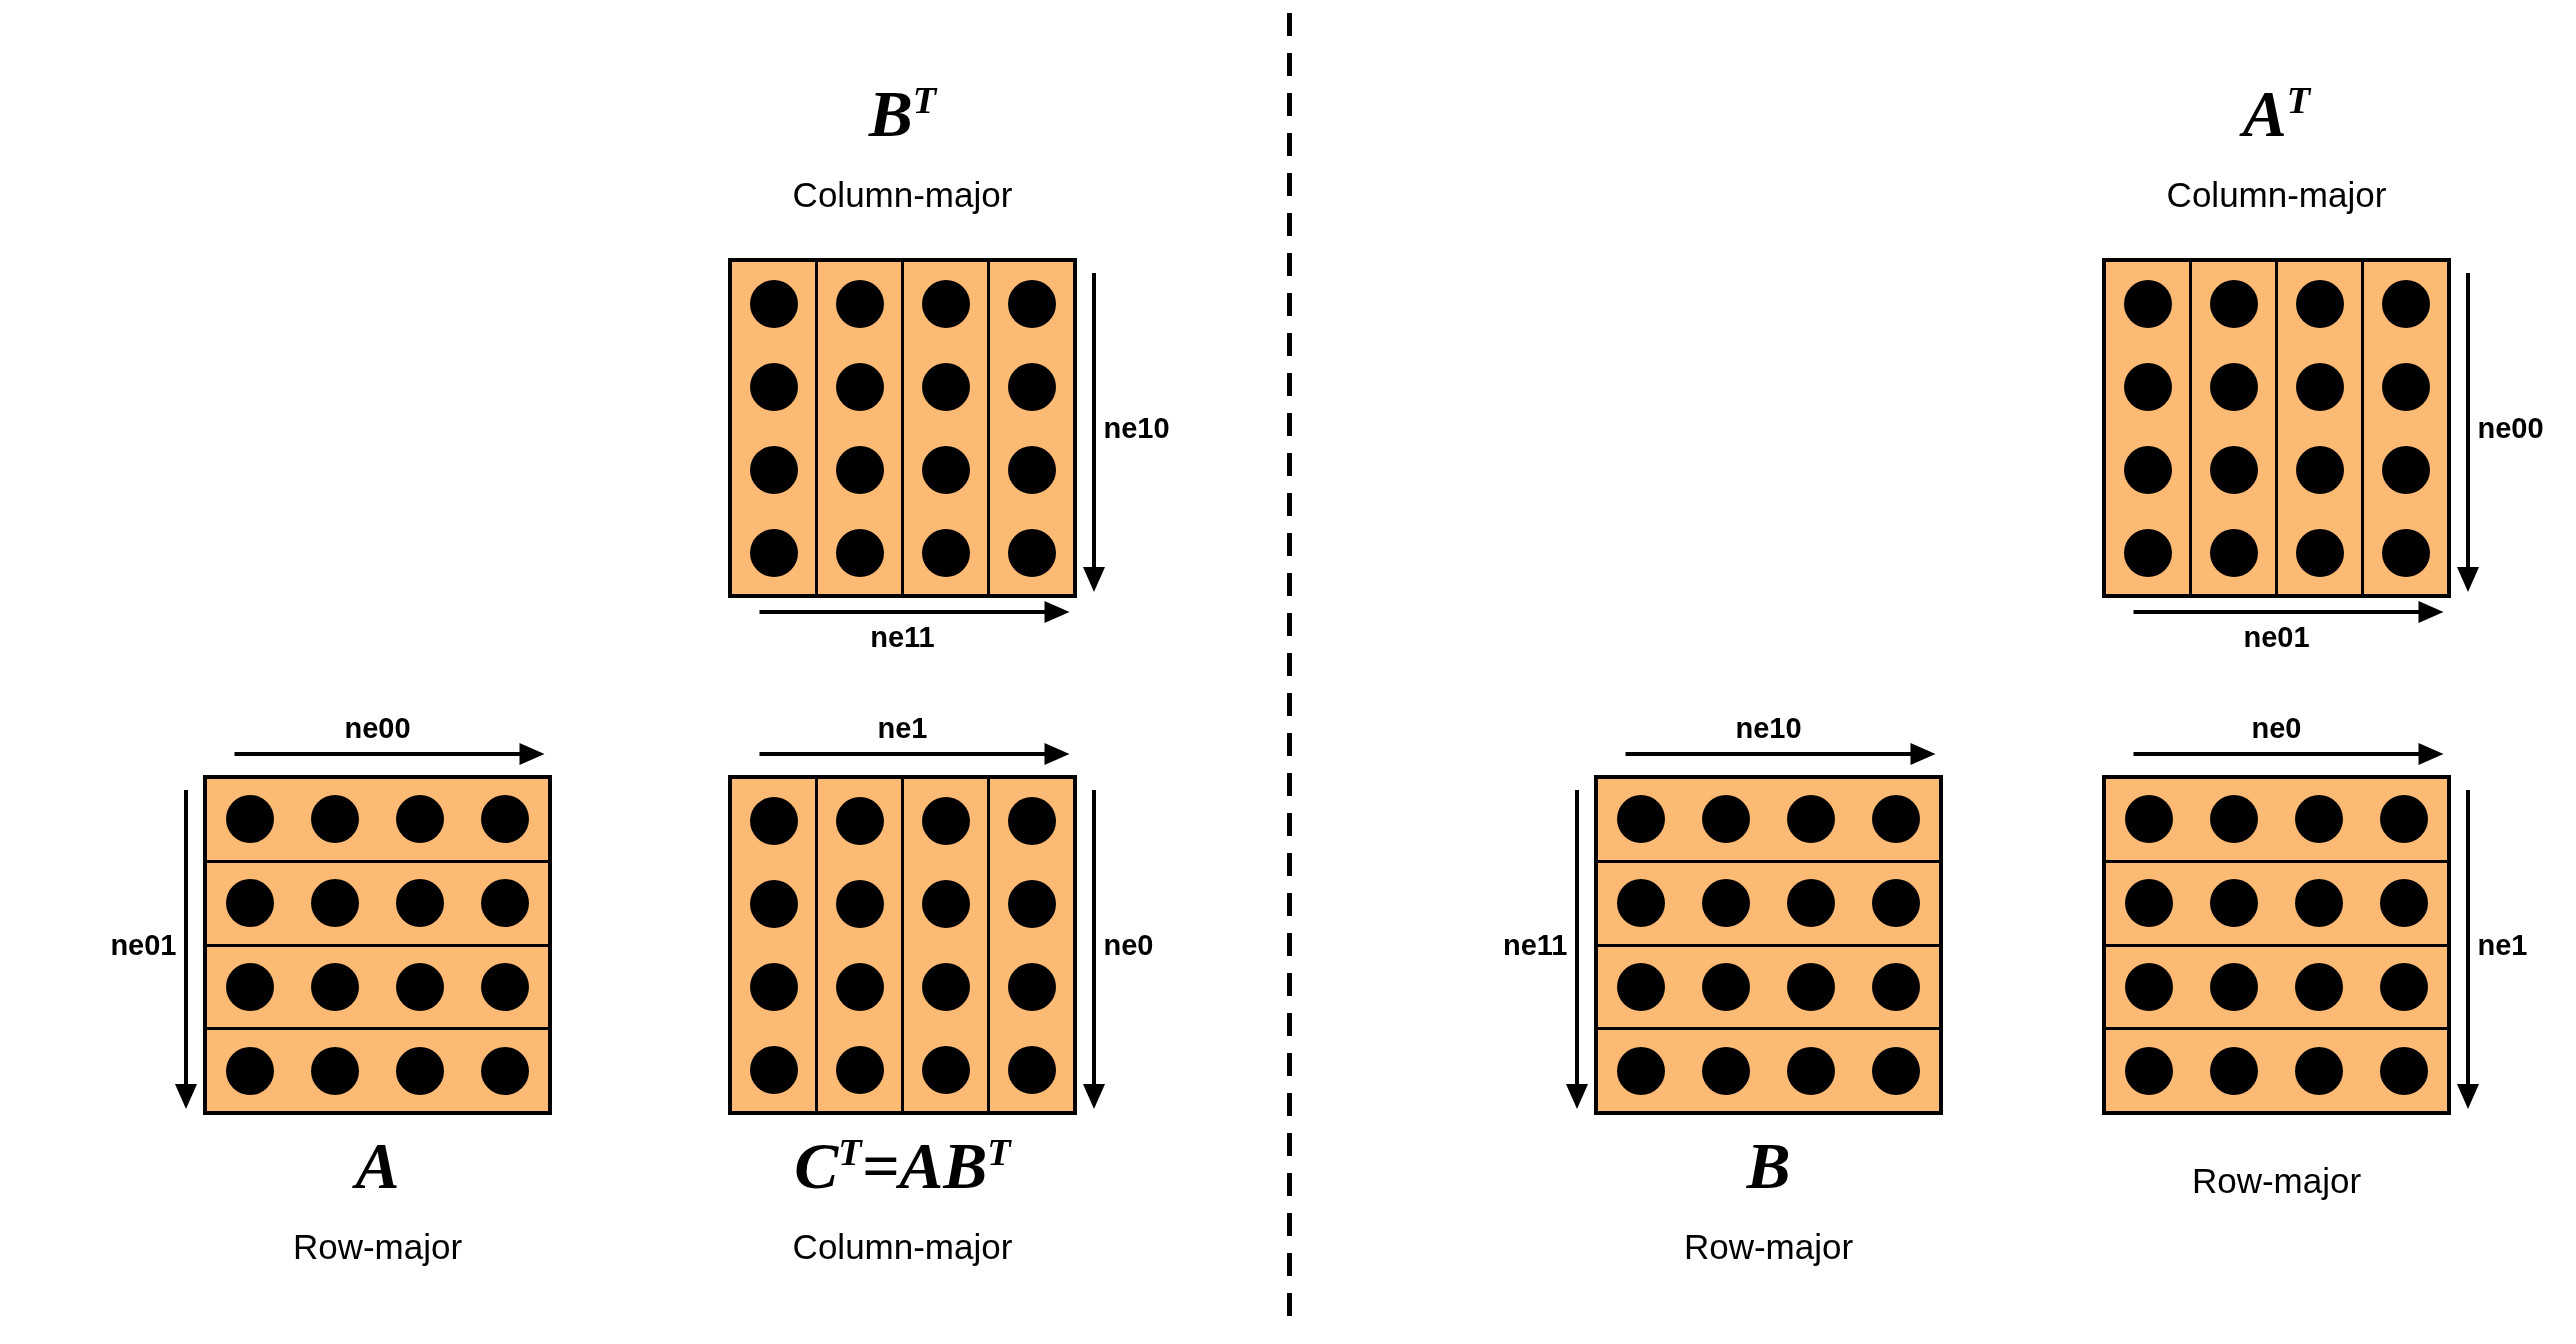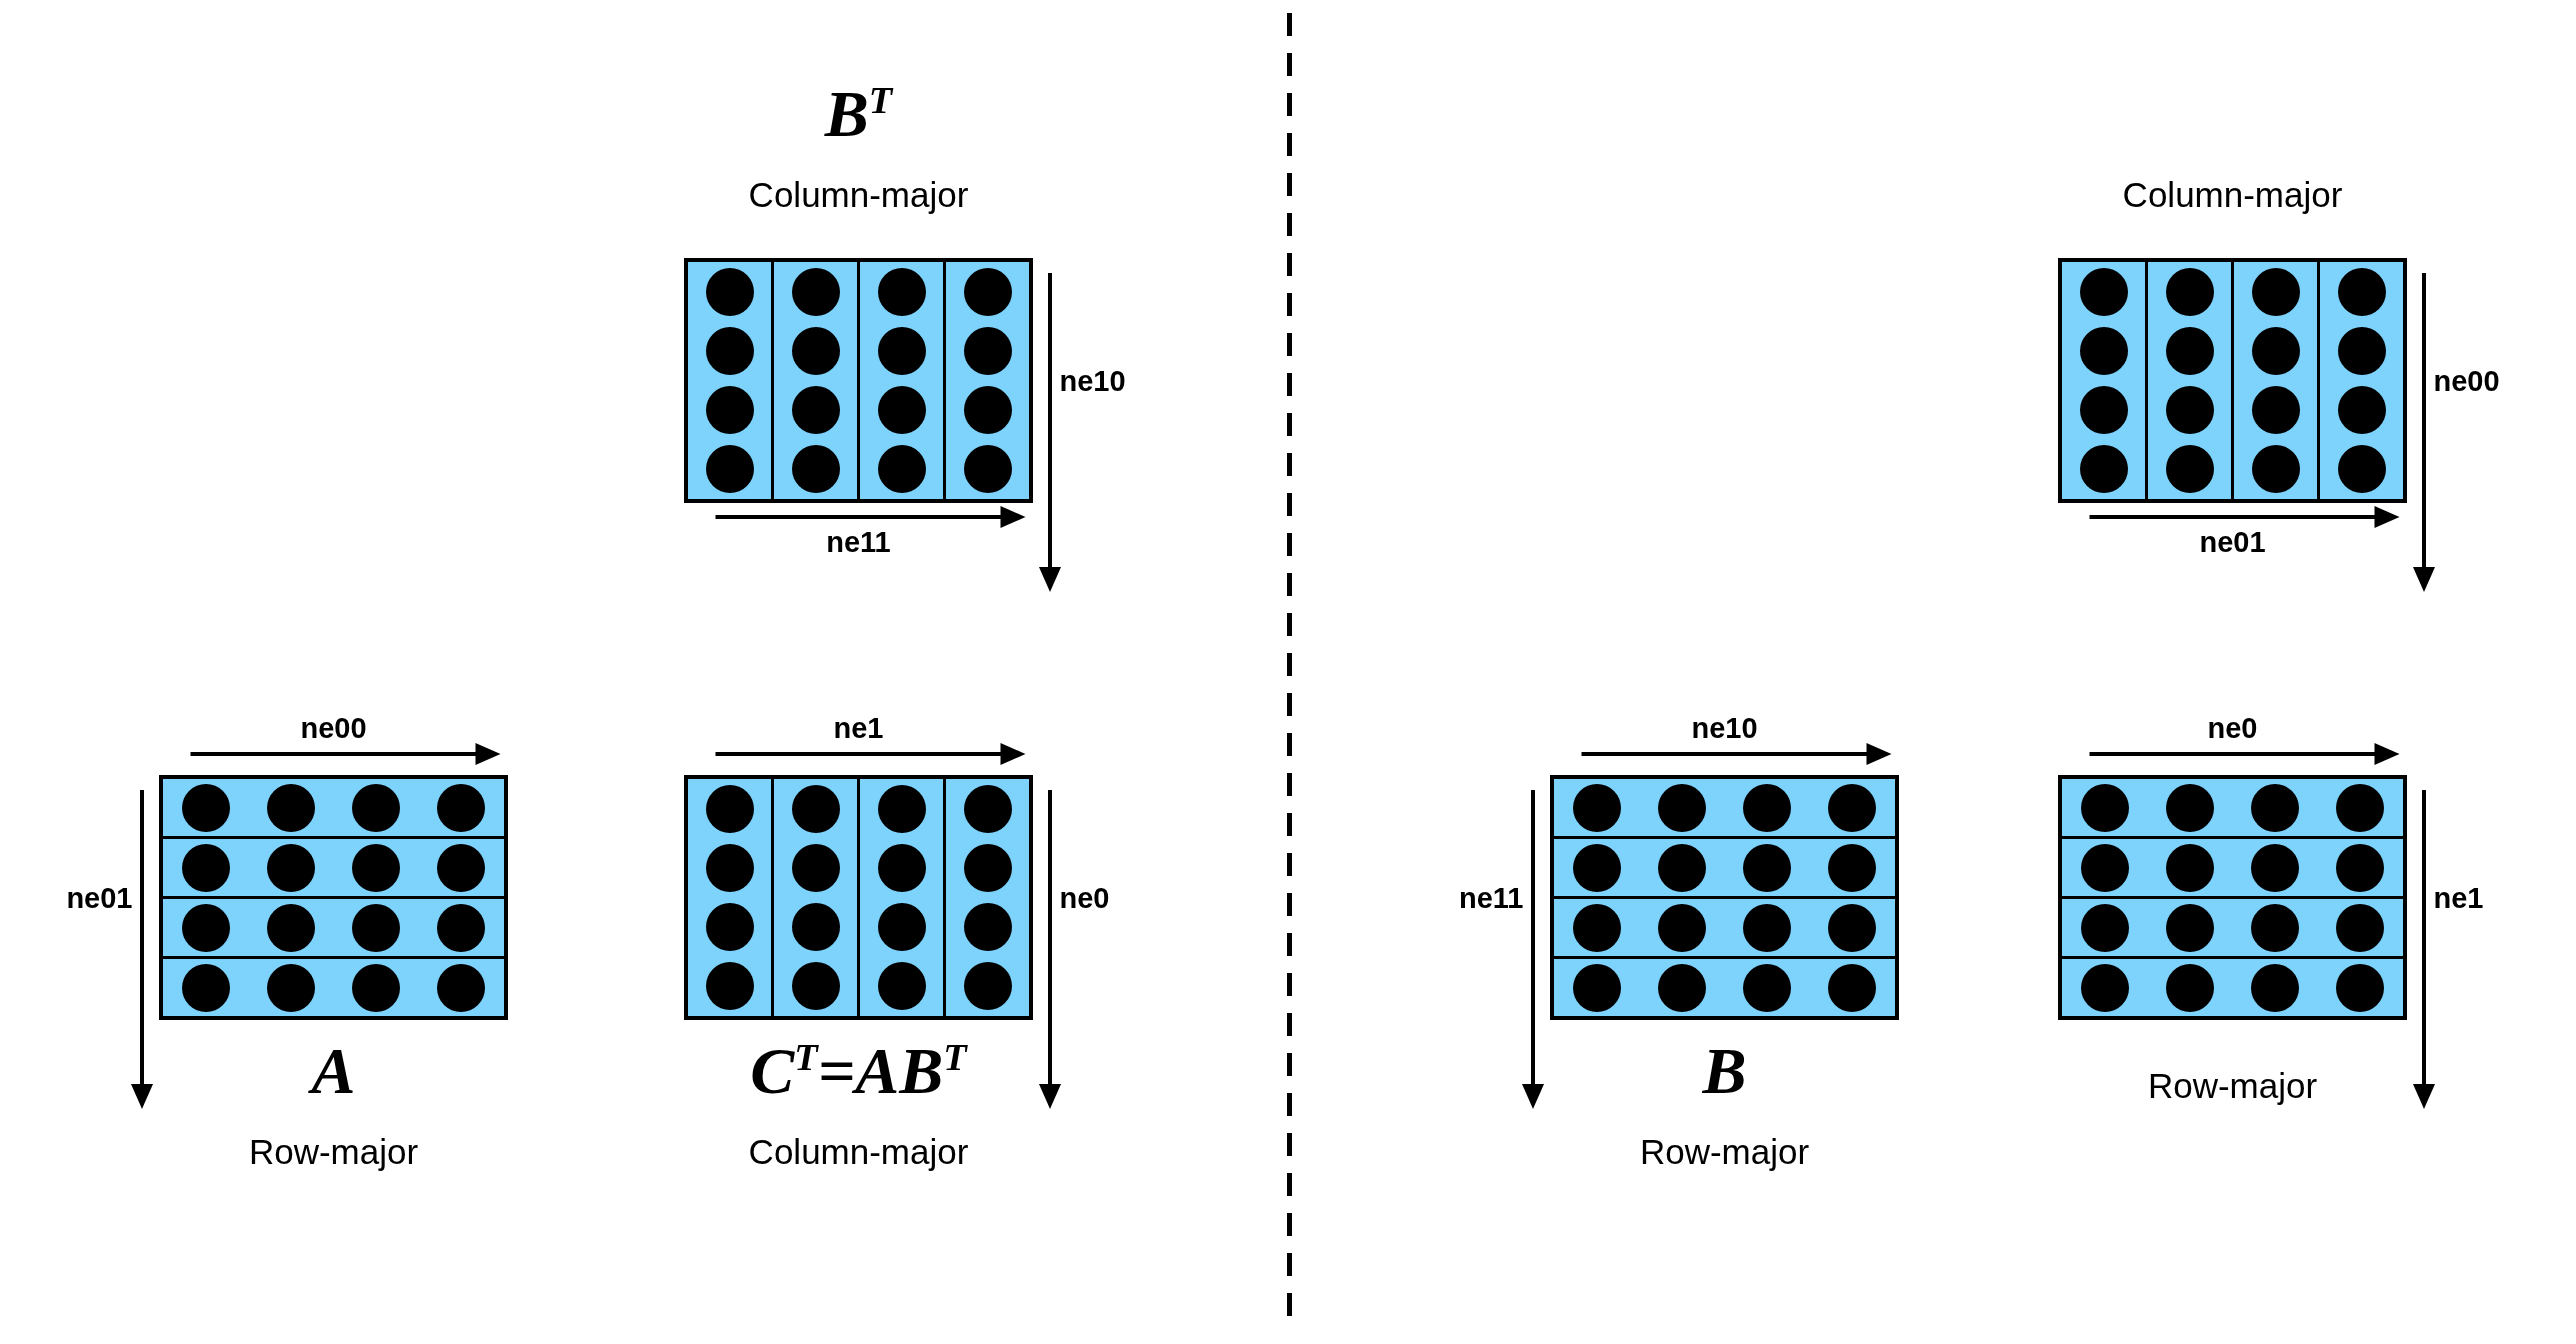--- a/index.html
+++ b/index.html
@@ -6,24 +6,25 @@
   .stage{
     position:relative;
     width:2576px;height:1344px;
     background:#fff;color:#000;
     overflow:hidden;
     font-family:"Liberation Sans",sans-serif;
   }
   
   .mbox{
     position:absolute;
-    width:349px;height:245px;
+    width:349px;height:340px;
     border:4.5px solid #000;
     box-sizing:border-box;
-    background:#7dd3fc;
+    background:#fdba74;
+    margin-left:44px;
   }
   .grid{position:absolute;inset:0;display:flex;}
   .grid.column{flex-direction:row;}
   .grid.row{flex-direction:column;}
   .grid .stripe{flex:1;display:flex;align-items:center;justify-content:space-around;}
   .grid.column .stripe{flex-direction:column;}
   .grid.row .stripe{flex-direction:row;}
   .grid.column .stripe + .stripe{border-left:3.6px solid #000;}
   .grid.row .stripe + .stripe{border-top:3.6px solid #000;}
   .dot{width:48px;height:48px;border-radius:50%;background:#000;flex:0 0 auto;}
@@ -192,20 +193,21 @@
     <div class="titles below">
       <div class="math-title">C<sup>T</sup>=AB<sup>T</sup></div>
       <div class="layout-label">Column-major</div>
     </div>
   </div>
 
   <div class="divider"></div>
 
   <div class="mbox" style="left:2058px;top:258px;">
     <div class="titles above">
+      <div class="math-title">A<sup>T</sup></div>
       <div class="layout-label">Column-major</div>
     </div>
     <div class="grid column">
         <div class="stripe">
           <div class="dot"></div>
           <div class="dot"></div>
           <div class="dot"></div>
           <div class="dot"></div>
         </div>
         <div class="stripe">

